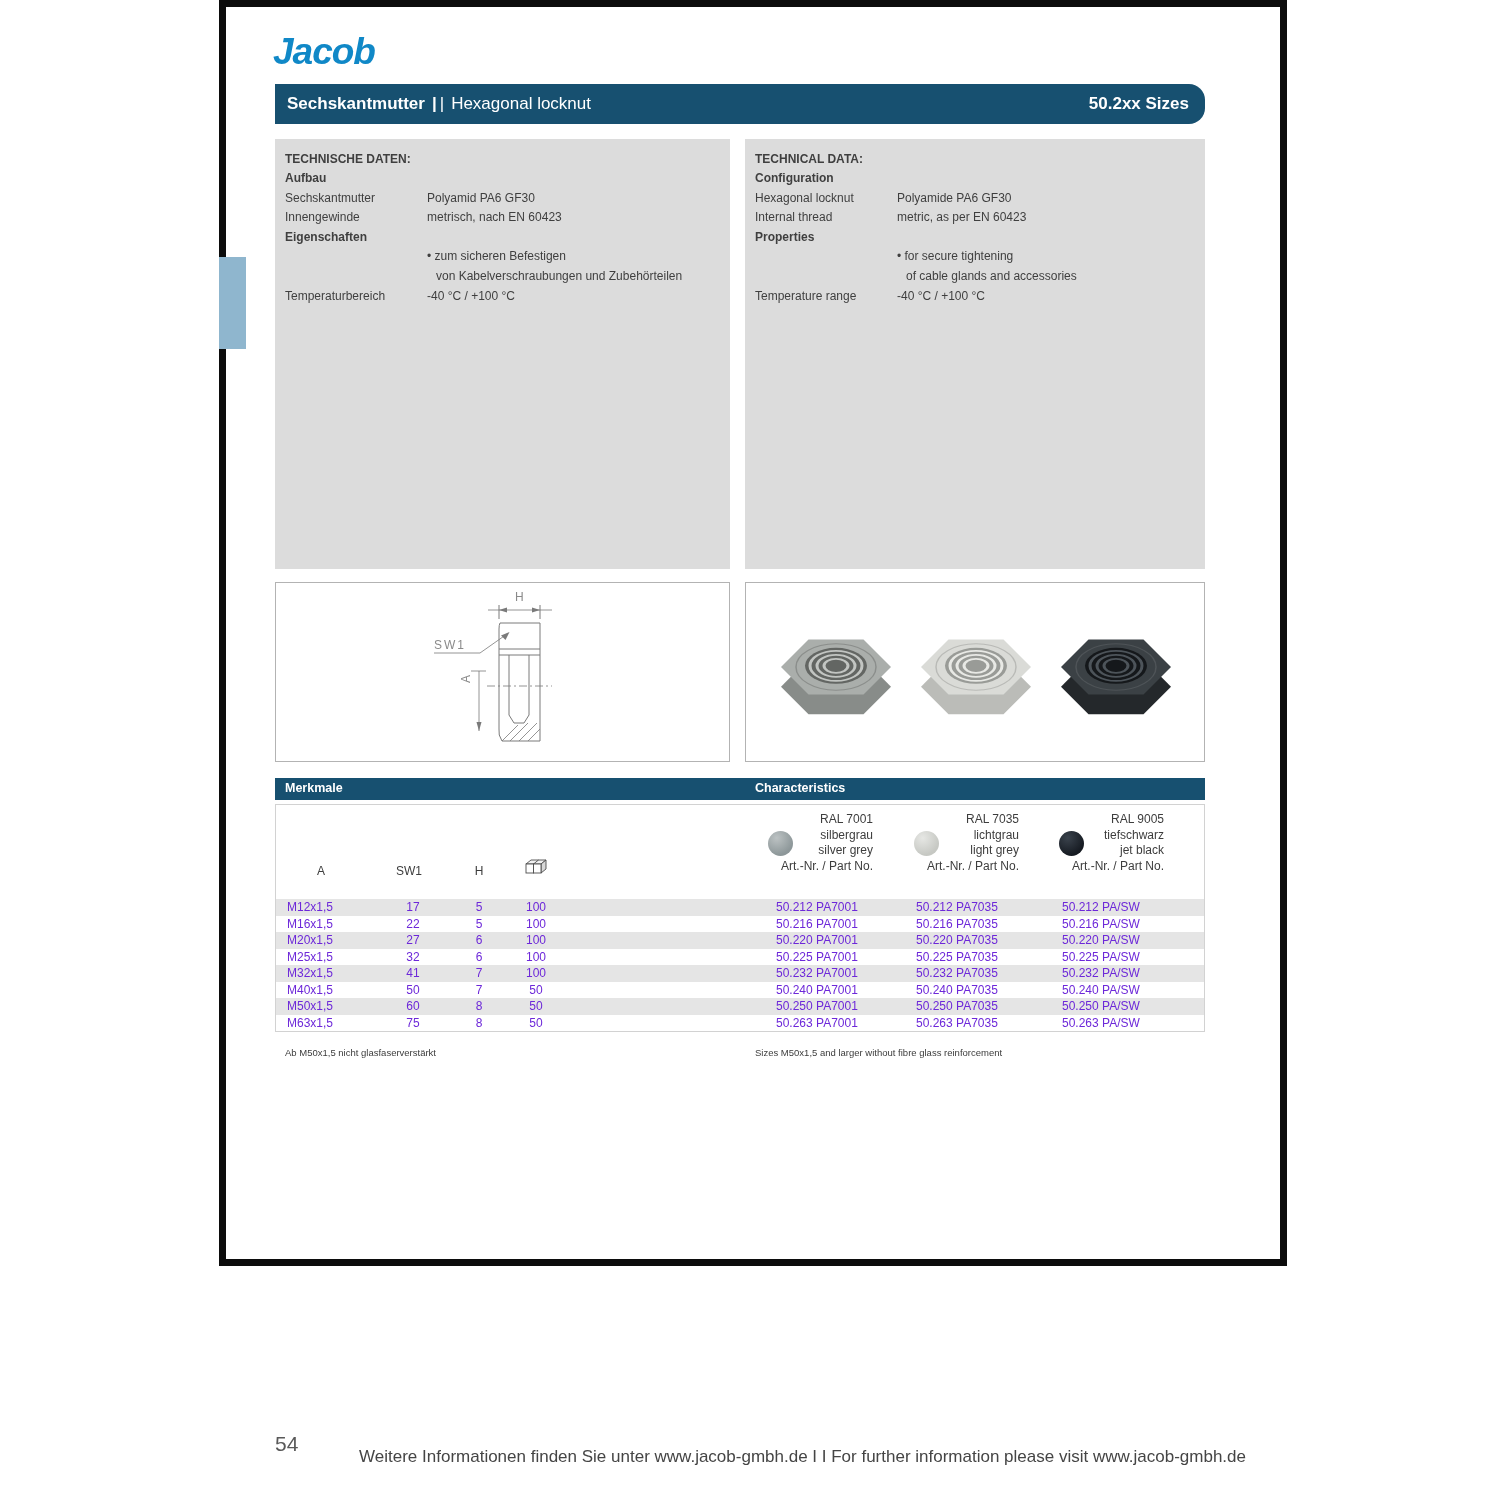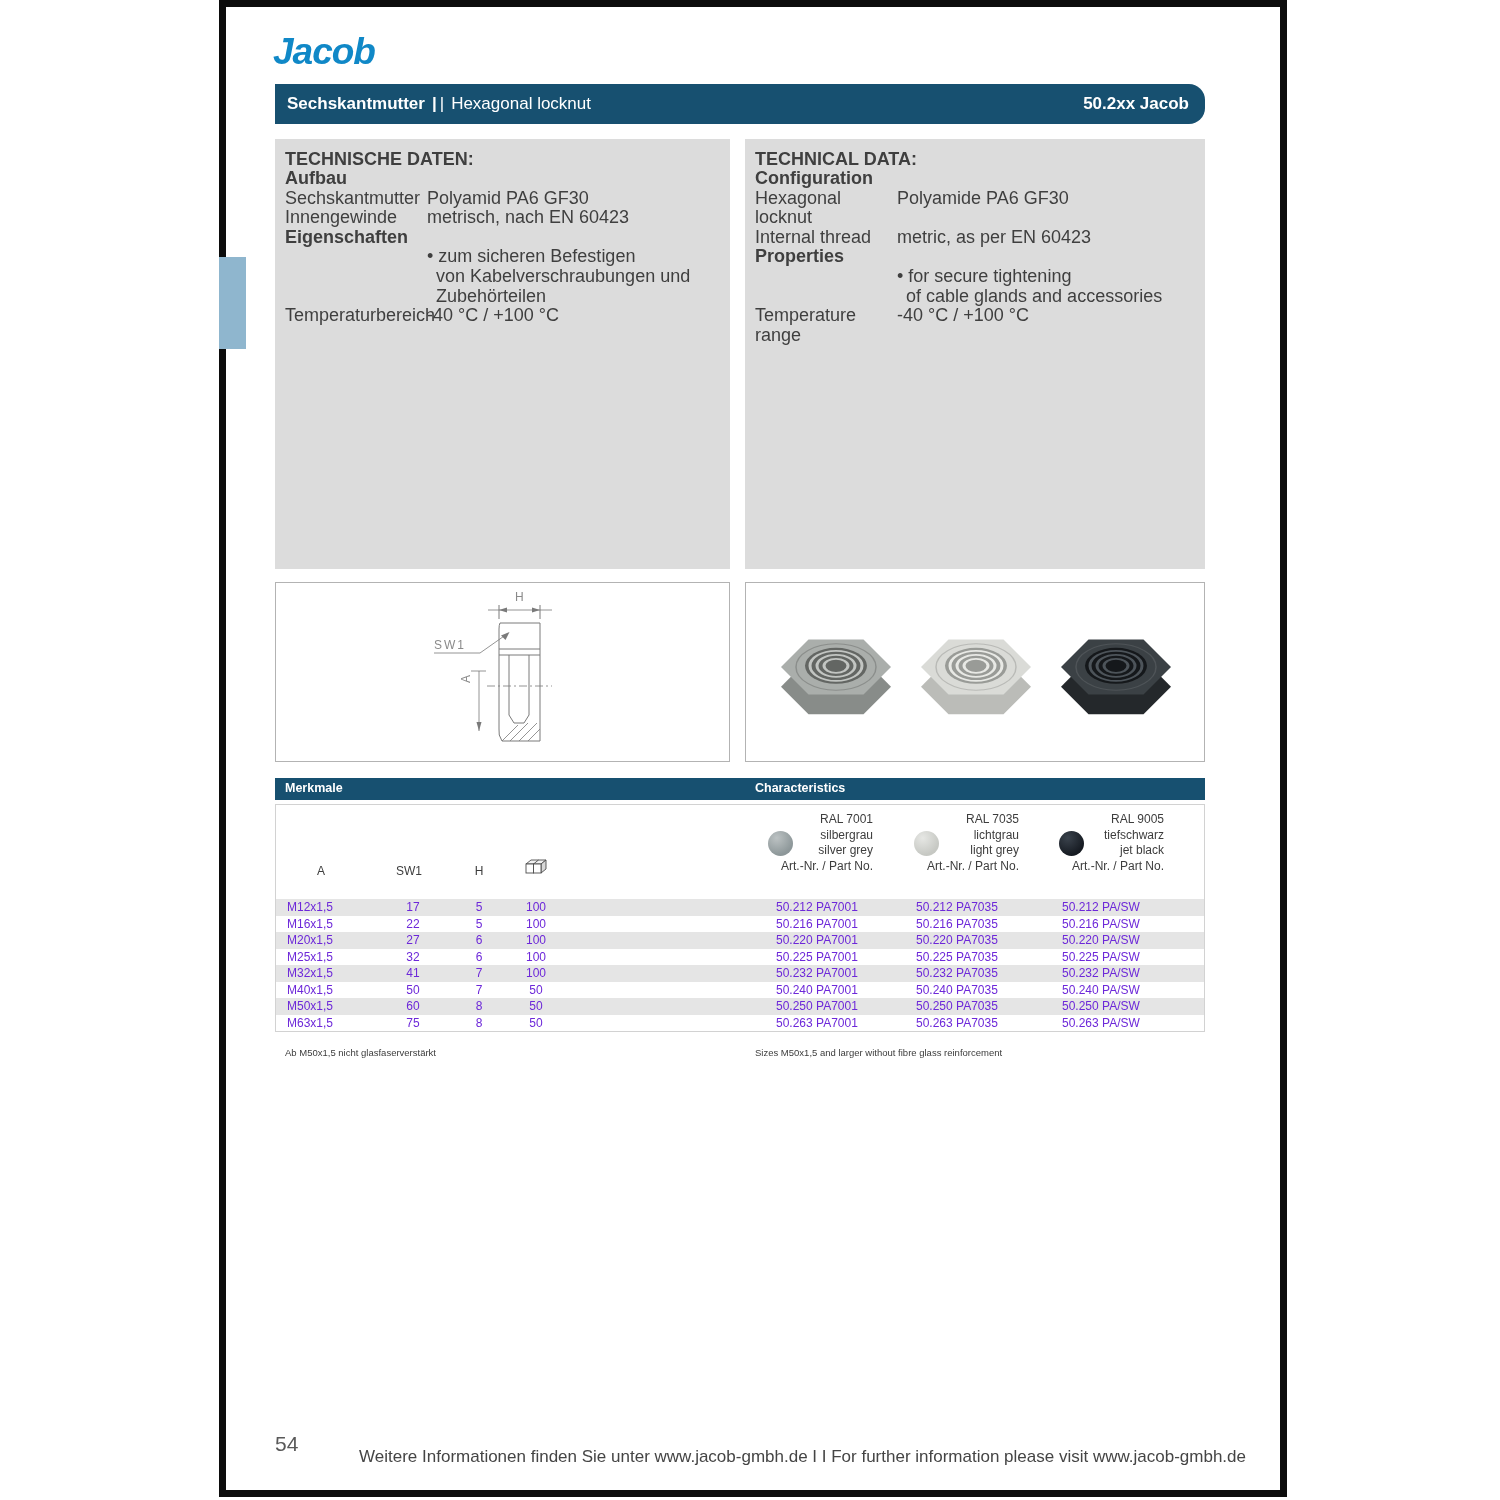--- a/index.html
+++ b/index.html
@@ -1,38 +1,38 @@
 <!DOCTYPE html>
 <html><head>
 <meta charset="utf-8">
 <style>
   html,body{margin:0;padding:0;}
   body{width:1500px;height:1500px;background:#ffffff;position:relative;overflow:hidden;
        font-family:"Liberation Sans", sans-serif;color:#3d3d3d;}
-  .page{position:absolute;left:219px;top:0;width:1068px;height:1497px;background:#fff;
+  .page{position:absolute;left:219px;top:0;width:1068px;height:1266px;background:#fff;
         border:7px solid #0c0c0c;box-sizing:border-box;}
   .content{position:relative;width:100%;height:100%;}
 
   
   .logo{position:absolute;left:47px;top:24px;font-size:37px;font-weight:800;font-style:italic;
         color:#1088c7;letter-spacing:-1px;}
   .title-bar{position:absolute;left:49px;top:77px;width:930px;height:40px;background:#175070;
              border-radius:0 16px 16px 0;color:#fff;display:flex;align-items:center;
              box-sizing:border-box;padding:0 16px 0 12px;font-size:17px;}
   .title-de{font-weight:700;}
   .pipe-b{font-weight:700;margin-left:7px;}
   .pipe-l{font-weight:300;margin-left:3px;margin-right:7px;}
   .title-en{font-weight:300;}
   .part-code{margin-left:auto;font-weight:700;}
 
   .side-tab{position:absolute;left:-7px;top:250px;width:27px;height:92px;background:#8fb6ce;}
 
   
   .spec-box{position:absolute;top:132px;height:430px;background:#dcdcdc;box-sizing:border-box;
-            padding:10px 10px;font-size:18px;color:#3f3f3f;}
+            padding:10px 10px;font-size:12px;color:#3f3f3f;}
   .spec-box.de{left:49px;width:455px;}
   .spec-box.en{left:519px;width:460px;}
   .spec-heading{font-weight:700;line-height:20px;}
   .spec-row{display:flex;line-height:19.6px;}
   .spec-label{width:142px;flex:none;}
   .spec-row.bold .spec-label{font-weight:700;}
   .spec-row.indent .spec-value{padding-left:9px;}
 
   
   .fig-box{position:absolute;top:575px;height:180px;background:#fff;border:1px solid #b3b3b3;
@@ -81,21 +81,21 @@
 <div class="page">
   <div class="content">
 
     <div class="logo">Jacob</div>
 
     <div class="title-bar" style="background: rgb(23, 80, 112);">
       <span class="title-de">Sechskantmutter</span>
       <span class="pipe-b">|</span>
       <span class="pipe-l">|</span>
       <span class="title-en">Hexagonal locknut</span>
-      <span class="part-code">50.2xx Jacob</span>
+      <span class="part-code">50.2xx Sizes</span>
     </div>
 
     <div class="side-tab" style="background: rgb(143, 182, 206);"></div>
 
     <div class="spec-box de">
       <div class="spec-heading">TECHNISCHE DATEN:</div>
       <div>
           <div class="spec-row bold">
     <span class="spec-label">Aufbau</span>
     <span class="spec-value"></span>

